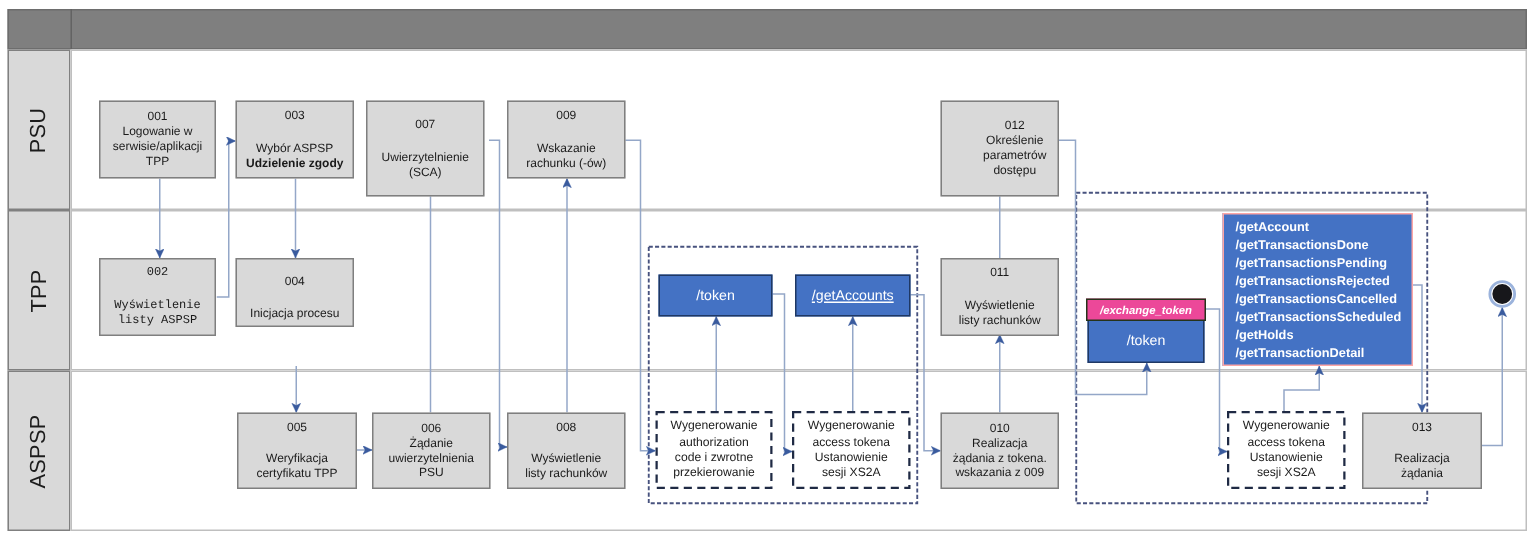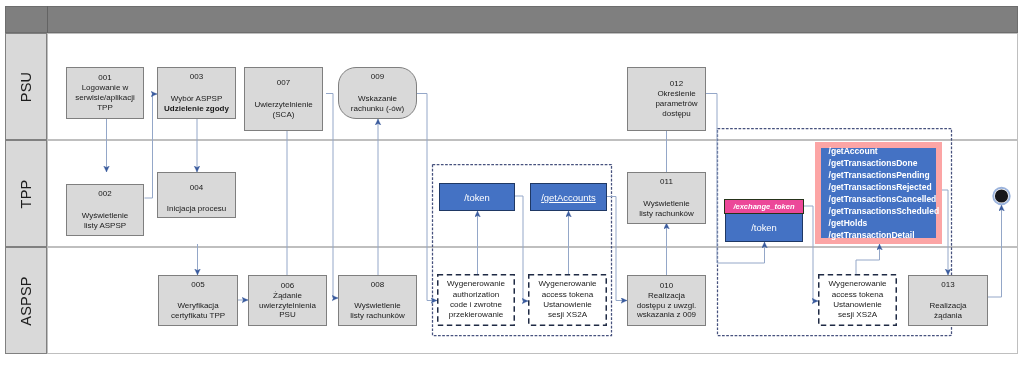--- a/index.html
+++ b/index.html
@@ -13,21 +13,21 @@
   .hdr{position:absolute;background:#7F7F7F;box-sizing:border-box;border:1px solid #6d6d6d;}
   .pbox{position:absolute;background:#D9D9D9;border:1px solid #7F7F7F;box-sizing:border-box;
         display:flex;flex-direction:column;align-items:center;justify-content:center;text-align:center;}
   .pbox .num{font-size:8px;color:#1a1a1a;line-height:9.95px;}
   .pbox .ln{font-size:8px;color:#1a1a1a;line-height:9.95px;}
   .pbox .ln.b{font-weight:bold;}
   .apibox{position:absolute;background:#4472C4;border:1px solid #1F3864;box-sizing:border-box;
           display:flex;align-items:center;justify-content:center;color:#fff;}
   .greenbox{position:absolute;background:#ec4899;border:1.2px solid #26331A;box-sizing:border-box;
           display:flex;align-items:center;justify-content:center;color:#fff;font-style:italic;}
-  .apilistbox{position:absolute;background:#4472C4;border:6px solid #fca5a5;box-sizing:border-box;
+  .apilistbox{position:absolute;background:#4472C4;border:1px solid #fca5a5;box-sizing:border-box;
           display:flex;flex-direction:column;justify-content:center;color:#fff;padding-left:7.6px;}
   .apilistbox .it{font-size:8.5px;line-height:12.1px;font-weight:bold;white-space:nowrap;}
   .note{position:absolute;box-sizing:border-box;background:transparent;
         display:flex;flex-direction:column;align-items:center;justify-content:center;text-align:center;}
   .note .ln{font-size:8.1px;color:#1a1a1a;line-height:10.4px;}
   svg.conn{position:absolute;left:0;top:0;pointer-events:none;}
 </style>
 </head>
 <body>
 
@@ -91,33 +91,33 @@
       <div style="height: 11.4px;"></div>
       <div class="ln">Wybór ASPSP</div>
       <div class="ln b">Udzielenie zgody</div>
     </div>
     <div class="pbox" style="left: 244px; top: 67px; width: 79px; height: 64px;">
       <div class="num">007</div>
       <div style="height: 11.4px;"></div>
       <div class="ln">Uwierzytelnienie</div>
       <div class="ln">(SCA)</div>
     </div>
-    <div class="pbox" style="left: 338px; top: 67px; width: 79px; height: 52px; border-radius: 18px;">
+    <div class="pbox" style="left: 338px; top: 67px; width: 79px; height: 52px;">
       <div class="num">009</div>
       <div style="height: 11.4px;"></div>
       <div class="ln">Wskazanie</div>
       <div class="ln">rachunku (-ów)</div>
     </div>
     <div class="pbox" style="left: 627px; top: 67px; width: 79px; height: 64px; padding-left: 20px;">
       <div class="num">012</div>
       <div class="ln">Określenie</div>
       <div class="ln">parametrów</div>
       <div class="ln">dostępu</div>
     </div>
-    <div class="pbox" style="left: 66px; top: 184px; width: 78px; height: 52px;">
+    <div class="pbox" style="left: 66px; top: 172px; width: 78px; height: 52px; font-family: Liberation Mono, monospace;">
       <div class="num">002</div>
       <div style="height: 11.4px;"></div>
       <div class="ln">Wyświetlenie</div>
       <div class="ln">listy ASPSP</div>
     </div>
     <div class="pbox" style="left: 157px; top: 172px; width: 79px; height: 46px; padding-top: 7.2px;">
       <div class="num">004</div>
       <div style="height: 11.4px;"></div>
       <div class="ln">Inicjacja procesu</div>
     </div>
@@ -141,21 +141,21 @@
     </div>
     <div class="pbox" style="left: 338px; top: 275px; width: 79px; height: 51px;">
       <div class="num">008</div>
       <div style="height: 11.4px;"></div>
       <div class="ln">Wyświetlenie</div>
       <div class="ln">listy rachunków</div>
     </div>
     <div class="pbox" style="left: 627px; top: 275px; width: 79px; height: 51px;">
       <div class="num">010</div>
       <div class="ln">Realizacja</div>
-      <div class="ln">dostępu z uwzgl.</div>
+      <div class="ln">żądania z tokena.</div>
       <div class="ln">wskazania z 009</div>
     </div>
     <div class="pbox" style="left: 908px; top: 275px; width: 80px; height: 51px;">
       <div class="num">013</div>
       <div style="height: 11.4px;"></div>
       <div class="ln">Realizacja</div>
       <div class="ln">żądania</div>
     </div>
     <div class="apibox" style="left: 439px; top: 183px; width: 76px; height: 28px;">
       <span style="font-size: 9.45px;">/token</span>

